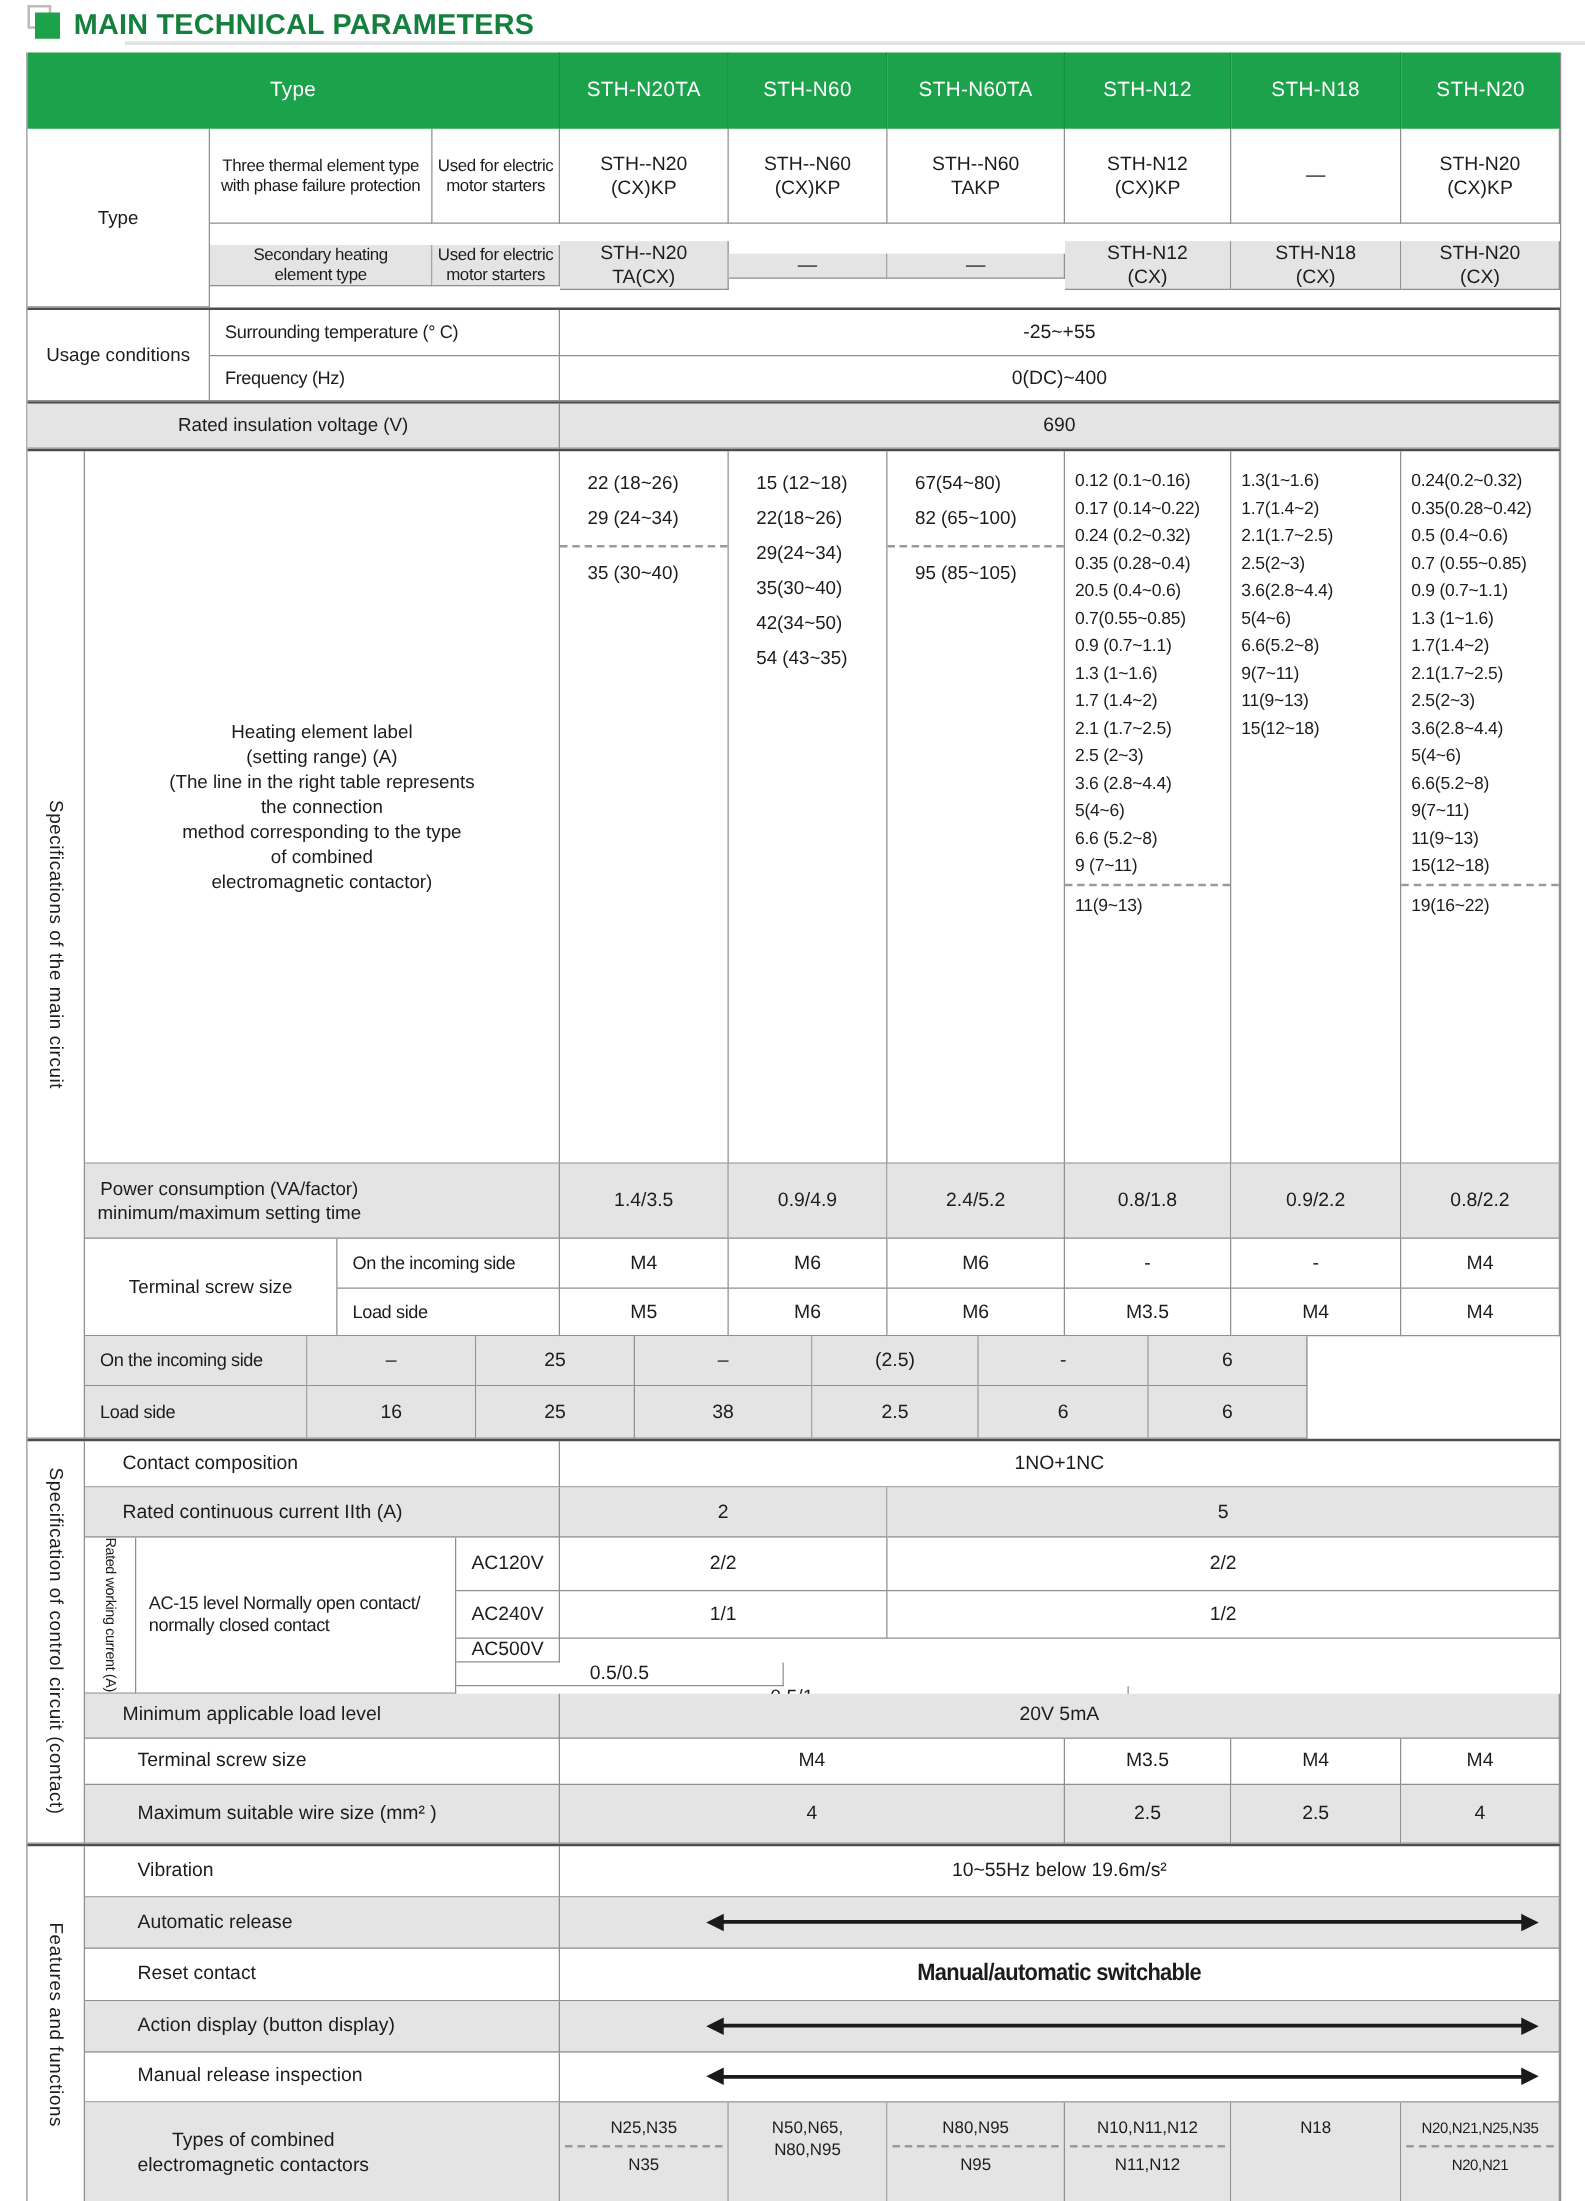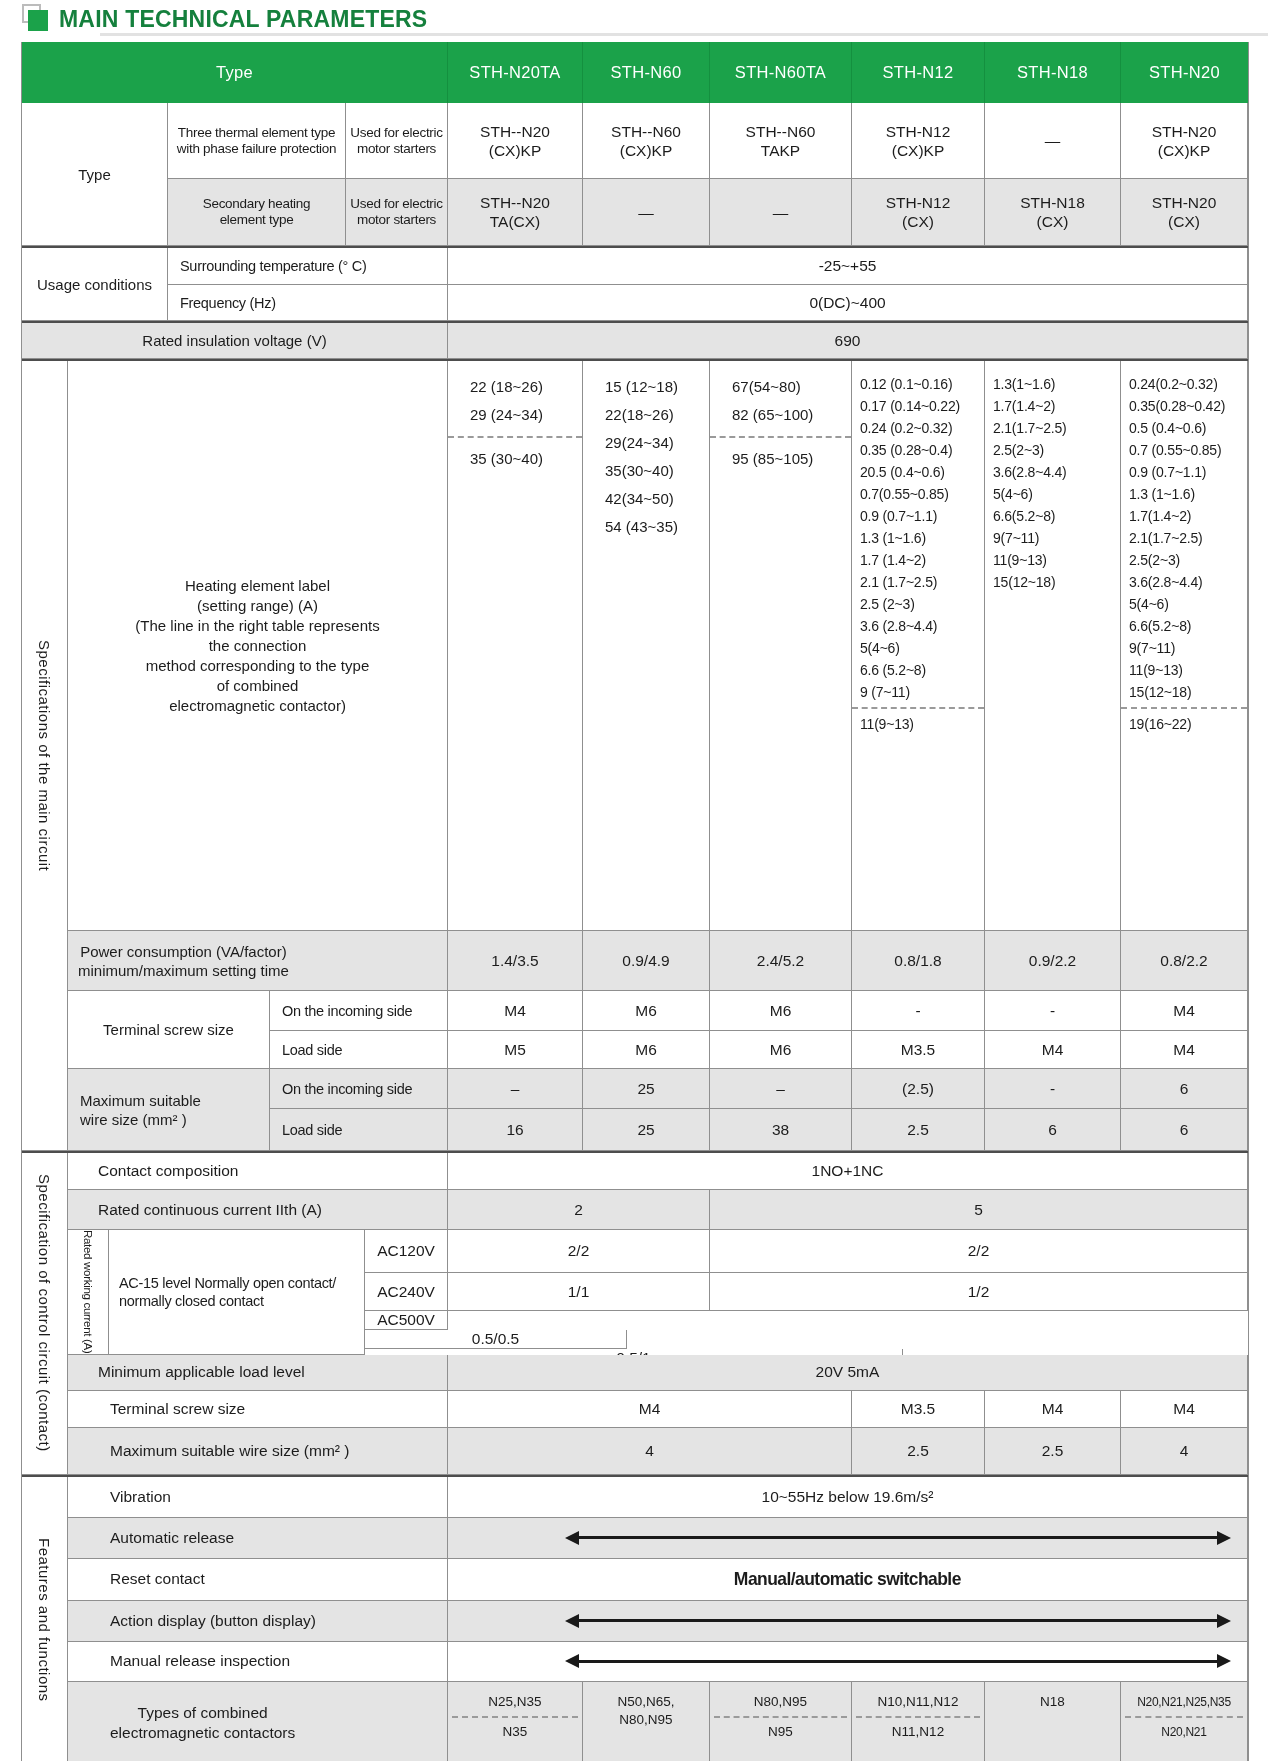--- a/index.html
+++ b/index.html
@@ -51,21 +51,21 @@
   .w-merge{width:800px;flex:none;}
   .w-aa{width:262px;flex:none;} .w-ab{width:538px;flex:none;}
   .w-m123{width:404px;flex:none;}
 
   
   .ghead{height:61px;}
   .ghead .cell{background:#1ba24a;color:#ffffff;font-size:16.5px;border-right:1px solid #14903f;border-bottom:none;letter-spacing:0.3px;}
   .ghead .cell:last-child{border-right:none;}
 
   
-  .rowA{height:76px;} .rowB{height:67px;}
+  .rowA{height:76px;} .rowB{height:67px;align-items:center;}
   .two{line-height:19px;}
 
   
   .rowT{height:37px;} .rowF{height:36px;}
   .rowIns{height:36px;}
 
   
   .rowHeat{height:570px;}
   .heat{flex-direction:column;align-items:flex-start;justify-content:flex-start;
         padding:12px 4px 0 22px;text-align:left;}
@@ -298,22 +298,20 @@
             <div class="cell c1 val">M5</div>
             <div class="cell c2 val">M6</div>
             <div class="cell c3 val">M6</div>
             <div class="cell c4 val">M3.5</div>
             <div class="cell c5 val">M4</div>
             <div class="cell c6 val">M4</div>
           </div>
         </div>
       </div>
       <div class="sec">
-        <div class="cell w-ts left pre gray" style="padding-left:12px;line-height:19px;">Maximum suitable
-wire size (mm² )</div>
         <div class="col">
           <div class="row rowS3">
             <div class="cell w-tssub left cond2 gray" style="padding-left:12px;">On the incoming side</div>
             <div class="cell c1 gray val">–</div>
             <div class="cell c2 gray val">25</div>
             <div class="cell c3 gray val">–</div>
             <div class="cell c4 gray val">(2.5)</div>
             <div class="cell c5 gray val">-</div>
             <div class="cell c6 gray val">6</div>
           </div>

